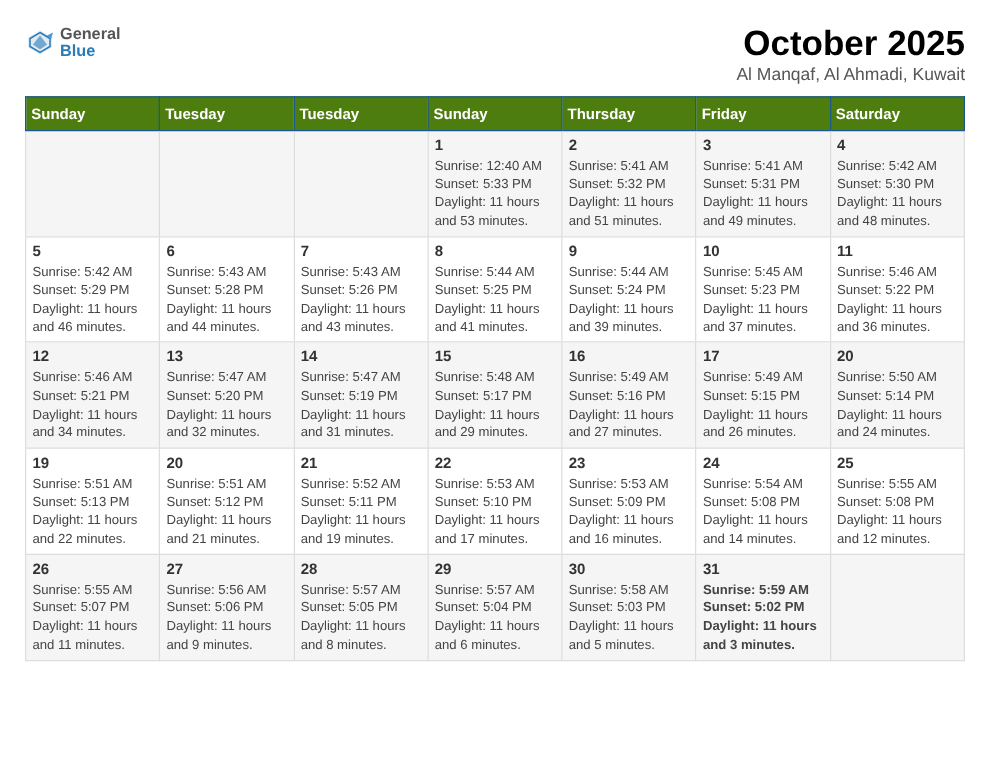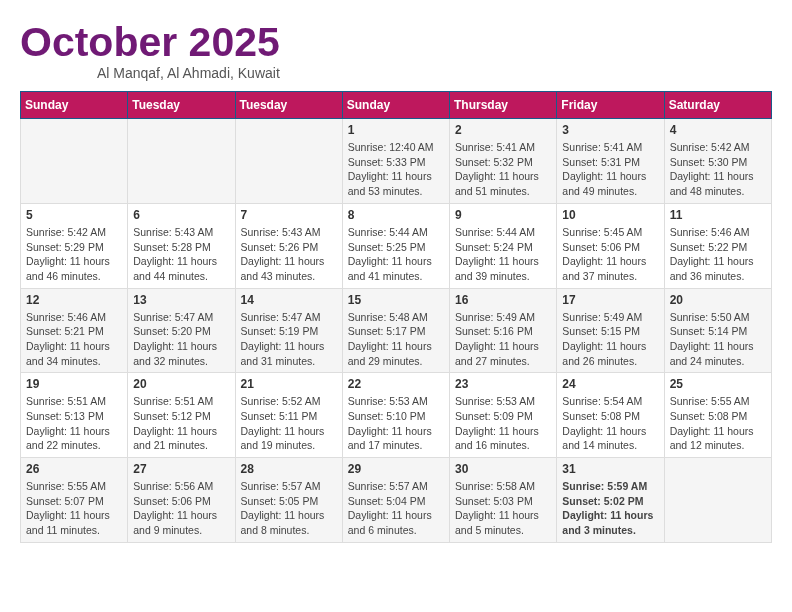--- a/index.html
+++ b/index.html
@@ -32,36 +32,36 @@
     .logo-text span:first-child { color: #555; }
     .logo-text span:last-child { color: #2a7ab5; }
     .logo-icon {
       width: 24px;
       height: 24px;
     }
     .title-section {
       text-align: right;
     }
     .month-title {
-      font-size: 41px;
+      font-size: 28px;
       font-weight: bold;
-      color: #701a75;
+      color: #000000;
       line-height: 1.1;
     }
     .subtitle {
       font-size: 14px;
       color: #555;
     }
     table {
       width: 100%;
       border-collapse: collapse;
       font-size: 11px;
     }
     thead tr {
-      background-color: #be185d;
+      background-color: #4d7c0f;
       color: white;
     }
     thead th {
       padding: 6px 4px;
       text-align: left;
       font-size: 12px;
       font-weight: bold;
       border: 1px solid #1a5a8a;
     }
     tbody tr {
@@ -91,20 +91,32 @@
       line-height: 1.4;
     }
     .empty-cell {
       background: transparent;
     }
   </style>
 </head>
 <body>
 
 <div class="header-section">
+  <div class="logo">
+    <svg class="logo-icon" viewBox="0 0 30 30">
+      <polygon points="15,3 27,10 27,20 15,27 3,20 3,10" fill="#2a7ab5" opacity="0.15"></polygon>
+      <polygon points="15,5 25,11 25,19 15,25 5,19 5,11" fill="none" stroke="#2a7ab5" stroke-width="1.5"></polygon>
+      <path d="M15 8 L22 17 L15 22 L8 17 Z" fill="#2a7ab5" opacity="0.6"></path>
+      <polygon points="22,8 28,5 26,12" fill="#4a9ad5"></polygon>
+    </svg>
+    <div class="logo-text">
+      <span>General</span>
+      <span>Blue</span>
+    </div>
+  </div>
   <div class="title-section">
     <div class="month-title">October 2025</div>
     <div class="subtitle">Al Manqaf, Al Ahmadi, Kuwait</div>
   </div>
 </div>
 
 <table>
   <thead>
     <tr>
     <th>Sunday</th>
@@ -173,21 +185,21 @@
         </td>
         <td>
           <div class="day-number">9</div>
           <div class="day-info" style="white-space: pre-line;">Sunrise: 5:44 AM
 Sunset: 5:24 PM
 Daylight: 11 hours and 39 minutes.</div>
         </td>
         <td>
           <div class="day-number">10</div>
           <div class="day-info" style="white-space: pre-line;">Sunrise: 5:45 AM
-Sunset: 5:06 PM
+Sunset: 5:23 PM
 Daylight: 11 hours and 37 minutes.</div>
         </td>
         <td>
           <div class="day-number">11</div>
           <div class="day-info" style="white-space: pre-line;">Sunrise: 5:46 AM
 Sunset: 5:22 PM
 Daylight: 11 hours and 36 minutes.</div>
         </td>
       </tr>
       <tr>

